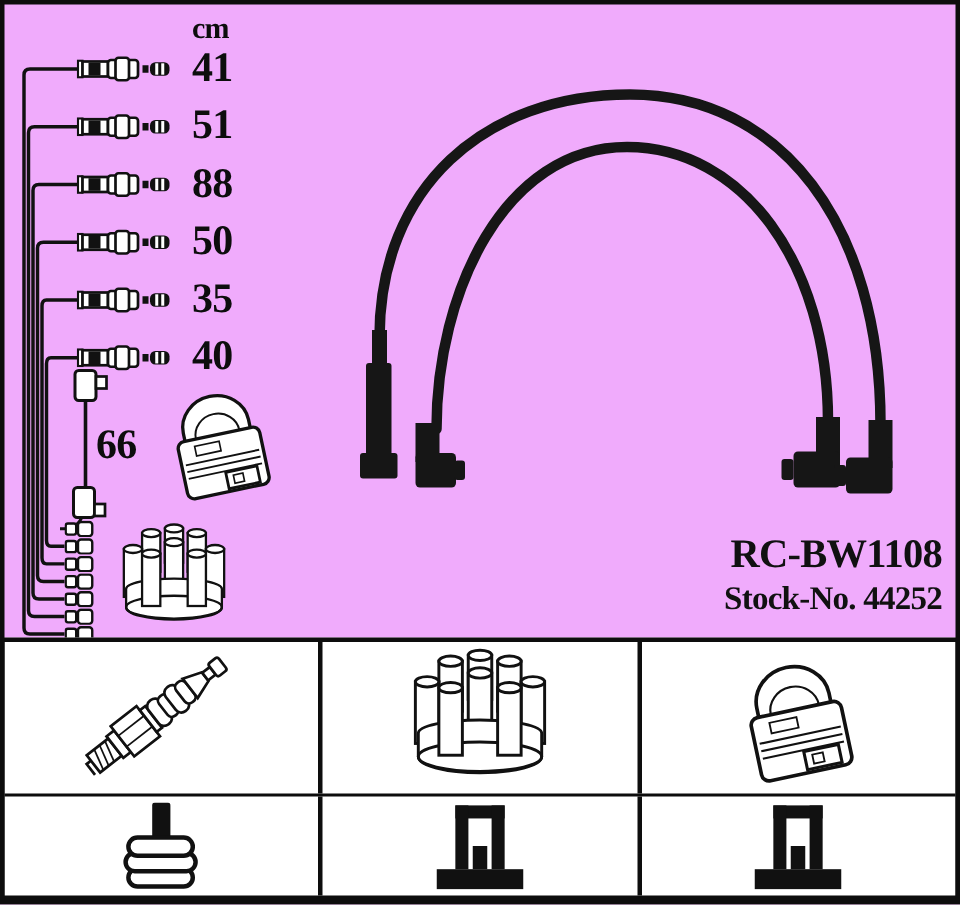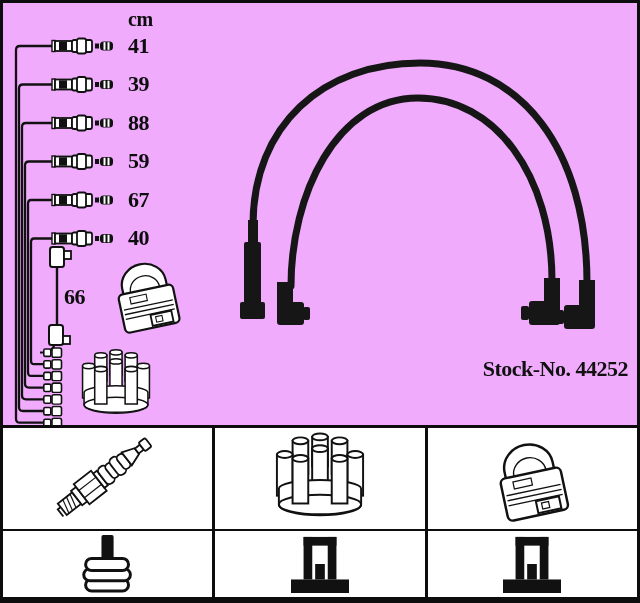--- a/index.html
+++ b/index.html
@@ -2,21 +2,21 @@
 <html><head>
 <meta charset="utf-8">
 <style>
   html,body{margin:0;padding:0;background:#888;}
   .stage{
     position:relative;width:640px;height:603px;background:#f0abfc;overflow:hidden;
     font-family:Liberation Serif, serif;color:#111;
   }
   svg{display:block}
   .label{
-    position:absolute;font-weight:bold;font-size:22px;line-height:26px;
+    position:absolute;font-weight:bold;font-size:28px;line-height:26px;
     color:#0d0d0d;letter-spacing:-0.5px;
   }
   .unit-label{left:128px;top:6px;font-size:20px;}
   .len-label{left:128px;width:44px;}
   .coil-len-label{left:64px;top:284px;}
   #left-diagram{position:absolute;left:0;top:0;}
   #photo-cables{position:absolute;left:228px;top:40px;}
   .product{
     position:absolute;right:12px;top:354px;width:240px;text-align:right;
   }
@@ -176,24 +176,24 @@
       <rect x="49" y="325" width="14" height="20" rx="2.5" fill="#fff" stroke="#111" stroke-width="2"></rect>
       <rect x="63" y="336" width="7" height="8" fill="#fff" stroke="#111" stroke-width="1.8"></rect>
     </g>
 
     <use href="#coil" x="110" y="256" width="74" height="78"></use>
     <use href="#cap" x="78" y="344" width="76" height="82"></use>
   </svg>
 
   <div class="label unit-label">cm</div>
   <div class="label len-label" style="top:33px">41</div>
-  <div class="label len-label" style="top:71px">39</div>
+  <div class="label len-label" style="top:71px">51</div>
   <div class="label len-label" style="top:110px">88</div>
-  <div class="label len-label" style="top:148px">59</div>
-  <div class="label len-label" style="top:187px">67</div>
+  <div class="label len-label" style="top:148px">50</div>
+  <div class="label len-label" style="top:187px">35</div>
   <div class="label len-label" style="top:225px">40</div>
   <div class="label coil-len-label">66</div>
 
   <svg id="photo-cables" width="412" height="300" viewBox="0 0 412 300">
     <g fill="none" stroke="#161616" stroke-width="7" stroke-linecap="round">
       <path d="M25 185 C 25 85, 95 23, 192 23 C 293 23, 359 110, 359 243"></path>
       <path d="M63 246 C 63 155, 108 58, 190 58 C 267 58, 324 135, 324 241"></path>
     </g>
     <g fill="#161616">
 
@@ -209,20 +209,21 @@
       <rect x="301" y="261" width="31" height="24" rx="3"></rect>
       <rect x="293" y="266" width="8" height="14" rx="2"></rect>
 
       <rect x="351" y="240" width="16" height="32"></rect>
       <rect x="336" y="265" width="31" height="24" rx="3"></rect>
       <rect x="328" y="270" width="8" height="14" rx="2"></rect>
     </g>
   </svg>
 
   <div class="product">
+    <div class="code">RC-BW1108</div>
     <div class="stock">Stock-No. 44252</div>
   </div>
 
   <div class="grid">
     <div class="grid-row row1">
       <div class="cell">
         <svg width="150" height="100" viewBox="0 0 150 110">
           <use href="#spark-plug"></use>
         </svg>
       </div>

